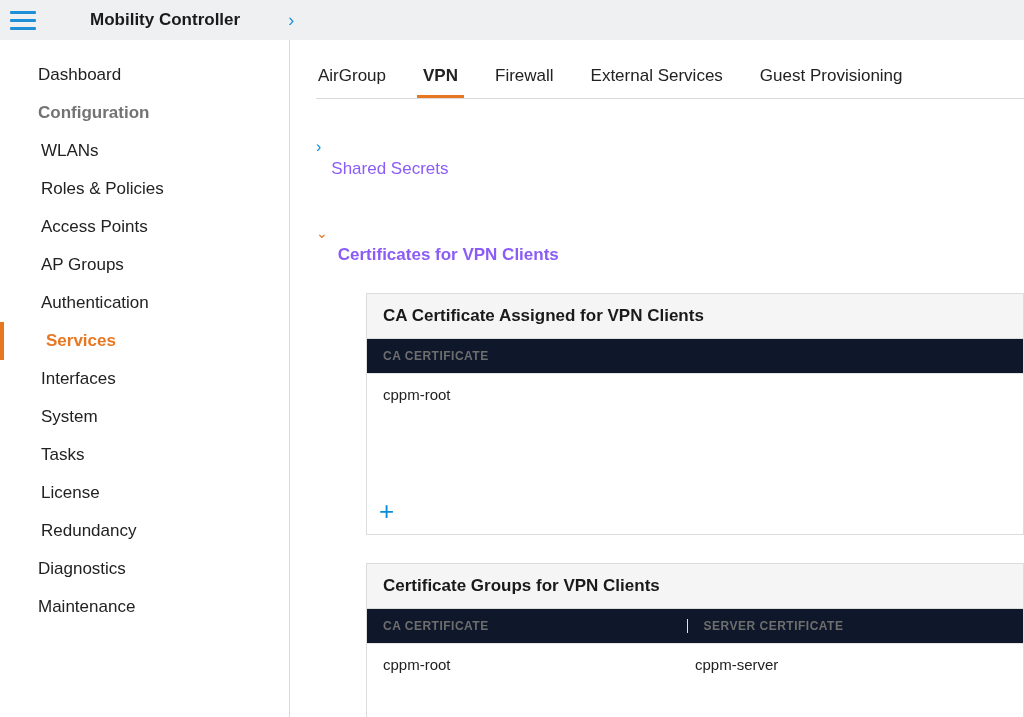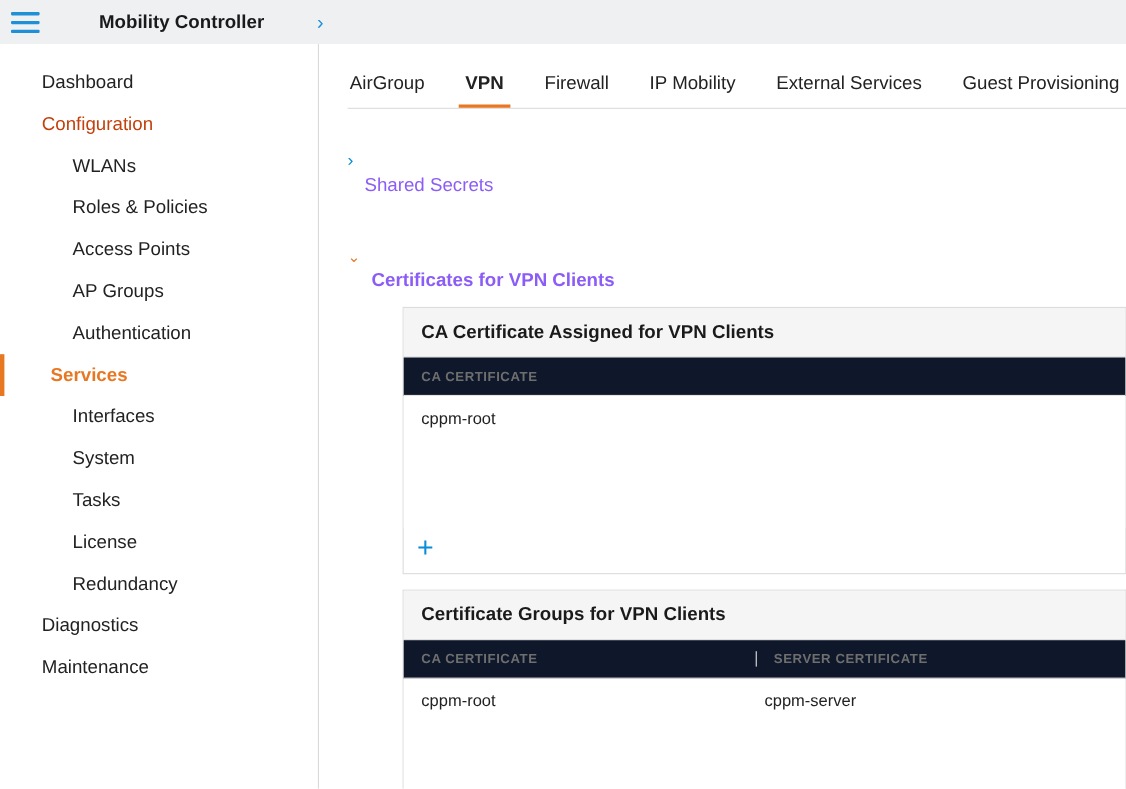--- a/index.html
+++ b/index.html
@@ -63,25 +63,25 @@
       padding: 9px 14px;
       font-size: 17px;
       color: #222;
       cursor: pointer;
       margin-left: 24px;
     }
     .nav-item.top-level {
       font-weight: normal;
     }
     .nav-item.active-section {
-      color: #c2410c;
-      font-weight: normal;
+      color: #737373;
+      font-weight: bold;
     }
     .nav-sub {
-      padding: 9px 14px 9px 66px;
+      padding: 9px 14px 9px 41px;
       font-size: 17px;
       color: #222;
       cursor: pointer;
     }
     .nav-sub.selected {
       color: #e87722;
       font-weight: bold;
       border-left: 4px solid #e87722;
       padding-left: 42px;
     }
@@ -133,21 +133,21 @@
     }
     .section-label {
       font-size: 17px;
       color: #8b5cf6;
       margin-top: 44px;
     }
     .section-label.bold {
       font-weight: bold;
     }
     .card {
-      margin: 14px 0 0 50px;
+      margin: 28px 0 0 50px;
       border: 1px solid #dcdcdc;
       width: calc(100% - 50px);
     }
     .card-title {
       padding: 12px 16px;
       font-size: 17px;
       font-weight: bold;
       color: #1a1a1a;
       border-bottom: 1px solid #dcdcdc;
       background: #f5f5f5;
@@ -225,21 +225,20 @@
     <div class="nav-sub">Redundancy</div>
     <div class="nav-item top-level">Diagnostics</div>
     <div class="nav-item top-level">Maintenance</div>
   </div>
 
   <div class="main">
     <div class="tabs">
       <div class="tab">AirGroup</div>
       <div class="tab active">VPN</div>
       <div class="tab">Firewall</div>
-      <div class="tab">IP Mobility</div>
       <div class="tab">External Services</div>
       <div class="tab">Guest Provisioning</div>
     </div>
 
     <div class="section-row">
       <span class="chevron-right">›</span>
       <span class="section-label">Shared Secrets</span>
     </div>
 
     <div class="section-row" style="margin-top:22px;">

